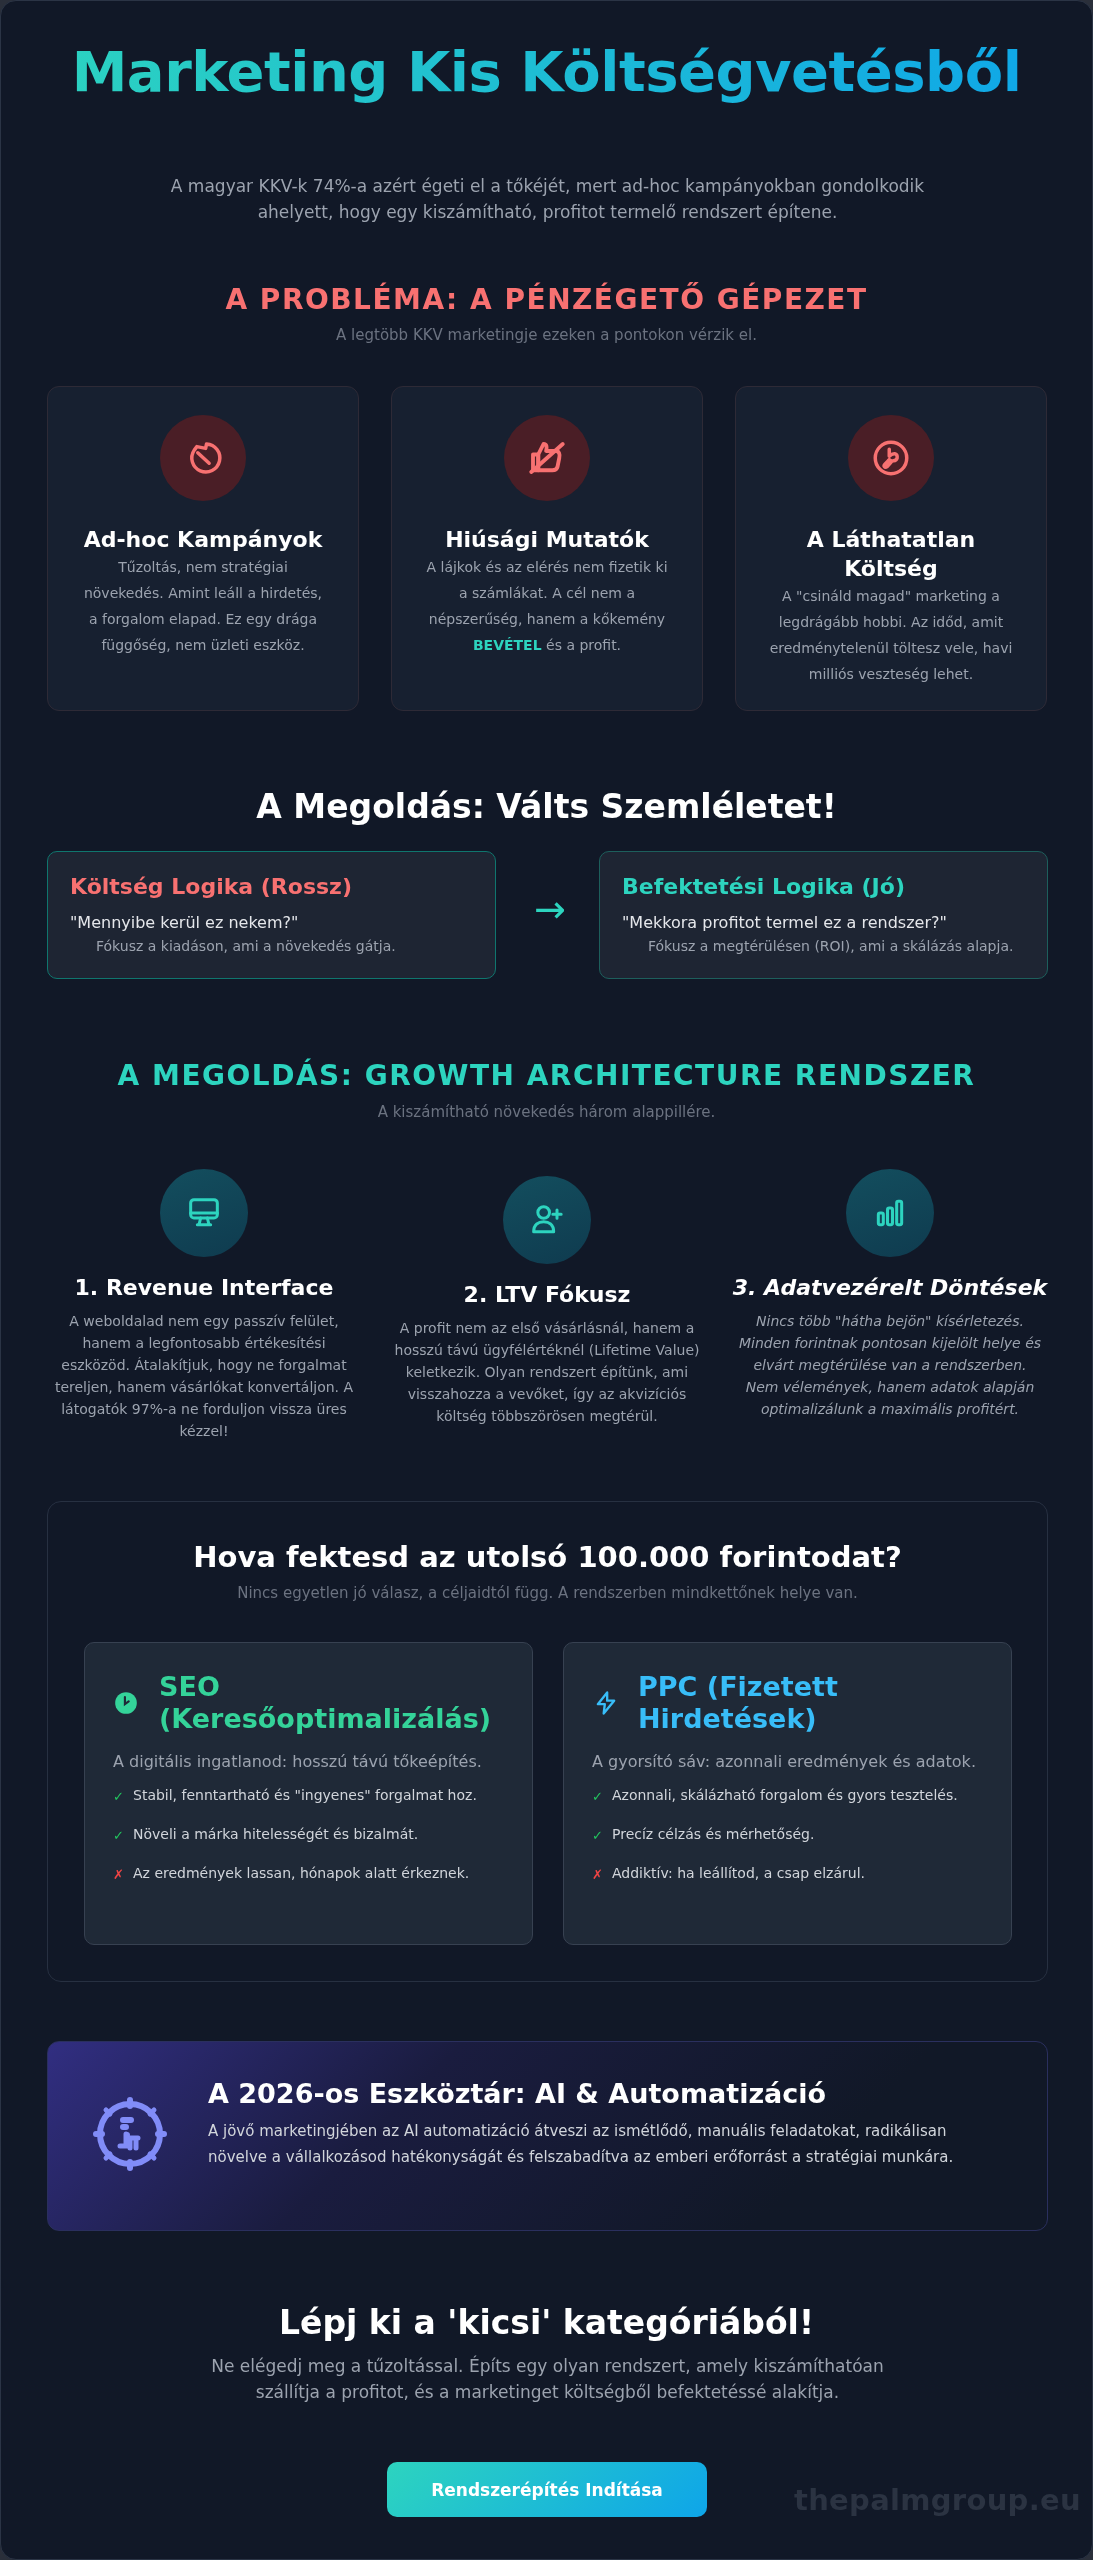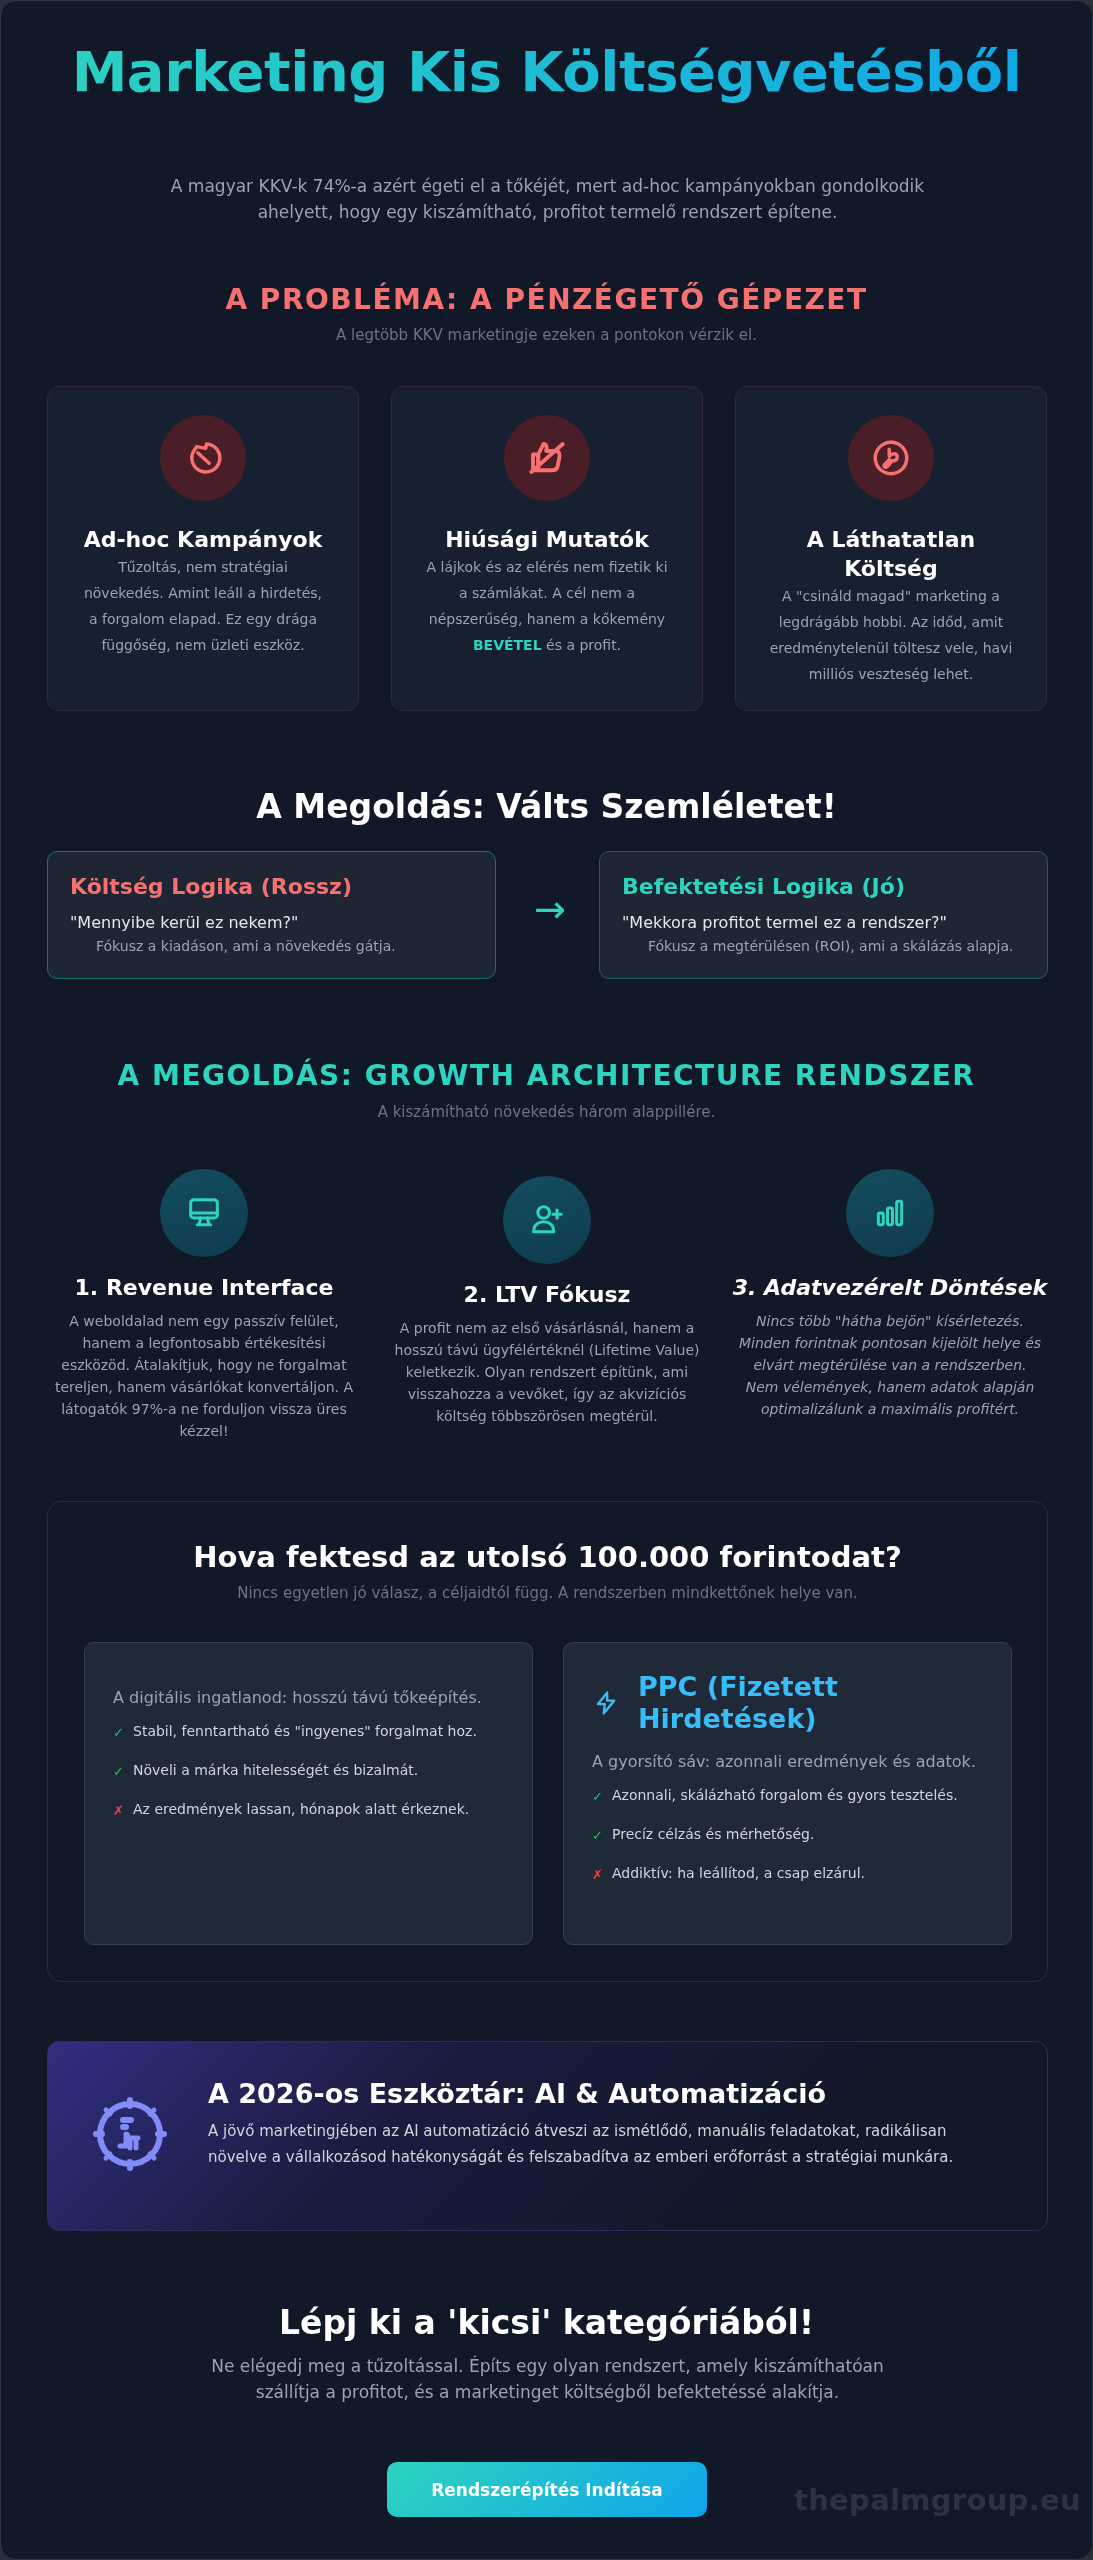--- a/index.html
+++ b/index.html
@@ -226,20 +226,29 @@
     </div>
     <div class="pillar-title">3. Adatvezérelt Döntések</div>
     <div class="pillar-text">Nincs több "hátha bejön" kísérletezés. Minden forintnak pontosan kijelölt helye és elvárt megtérülése van a rendszerben. Nem vélemények, hanem adatok alapján optimalizálunk a maximális profitért.</div>
   </div>
 
   <div class="invest">
     <div class="invest-title">Hova fektesd az utolsó 100.000 forintodat?</div>
     <div class="invest-sub">Nincs egyetlen jó válasz, a céljaidtól függ. A rendszerben mindkettőnek helye van.</div>
 
     <div class="ch-card" style="left:36px;">
+      <div class="ch-head">
+        <span class="ico">
+          <svg width="26" height="26" viewBox="0 0 24 24">
+            <circle cx="12" cy="12" r="10" fill="#34d399"></circle>
+            <path d="M11 6.5 L11 13 L14.5 10.5" fill="none" stroke="#1f2937" stroke-width="2" stroke-linecap="round"></path>
+          </svg>
+        </span>
+        <span class="ch-name" style="color:#34d399;">SEO (Keresőoptimalizálás)</span>
+      </div>
       <div class="ch-desc">A digitális ingatlanod: hosszú távú tőkeépítés.</div>
       <ul class="ch-list">
         <li>
             <span class="mk ok">✓</span>
             <span>Stabil, fenntartható és "ingyenes" forgalmat hoz.</span>
           </li>
         <li>
             <span class="mk ok">✓</span>
             <span>Növeli a márka hitelességét és bizalmát.</span>
           </li>

